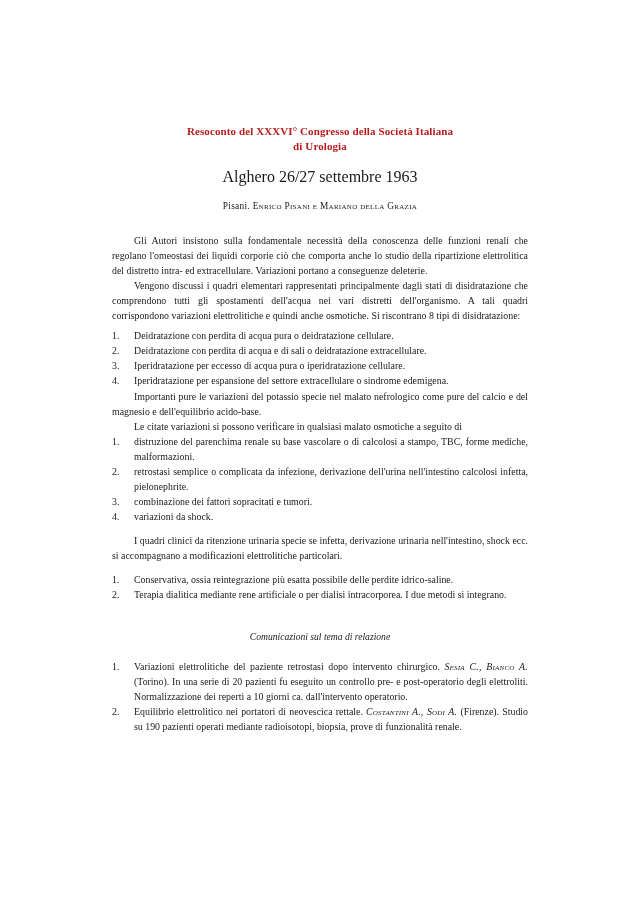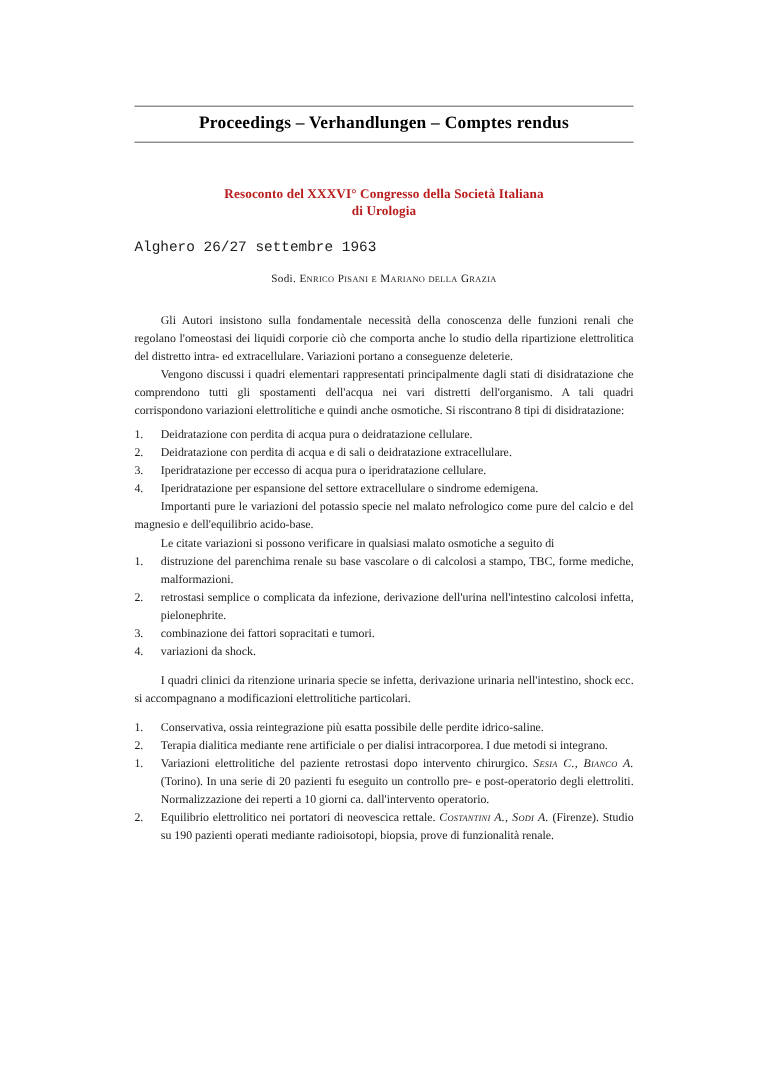--- a/index.html
+++ b/index.html
@@ -52,25 +52,24 @@
   .doc-title {
     text-align: center;
     font-weight: bold;
     font-size: 11px;
     line-height: 1.32;
     margin: 36px 0 0 0;
     color: #b91c1c;
     letter-spacing: 0.1px;
   }
   .doc-date {
-    text-align: left;
-    font-size: 12px;
+    text-align: center;
+    font-size: 16px;
     margin: 15px 0 0 0;
     color: #1a1a1a;
-    font-family: Liberation Mono, monospace;
   }
   .paper-title {
     text-align: center;
     font-weight: bold;
     font-size: 10.6px;
     margin: 22px 0 0 0;
     color: #000;
   }
   .authors {
     text-align: center;
@@ -129,34 +128,29 @@
 
   .spacer-sm { height: 9px; }
   .spacer-xs { height: 5px; }
 </style>
 </head>
 <body>
 
 <div class="page">
   <div class="content">
 
-    <div class="runhead">
-      <div class="rule thin"></div>
-      <div class="runhead-title">Proceedings – Verhandlungen – Comptes rendus</div>
-      <div class="rule thin"></div>
-    </div>
 
     <div>
       <div class="doc-title">
         <span>Resoconto del XXXVI° Congresso della Società Italiana</span><br>
         <span>di Urologia</span>
       </div>
       <div class="doc-date">Alghero 26/27 settembre 1963</div>
       <div class="authors">
-        <span class="nosc">Sodi.</span>
+        <span class="nosc">Pisani.</span>
         <span>Enrico Pisani e Mariano della Grazia</span>
       </div>
     </div>
 
     <div class="body-block">
 
       <p class="para">Gli Autori insistono sulla fondamentale necessità della conoscenza delle funzioni renali che regolano l'omeostasi dei liquidi corporie ciò che comporta anche lo studio della ripartizione elettrolitica del distretto intra- ed extracellulare. Variazioni portano a conseguenze deleterie.</p>
       <p class="para">Vengono discussi i quadri elementari rappresentati principalmente dagli stati di disidratazione che comprendono tutti gli spostamenti dell'acqua nei vari distretti dell'organismo. A tali quadri corrispondono variazioni elettrolitiche e quindi anche osmotiche. Si riscontrano 8 tipi di disidratazione:</p>
 
       <div class="spacer-xs"></div>
@@ -179,20 +173,21 @@
 
       <div class="spacer-sm"></div>
       <p class="para">I quadri clinici da ritenzione urinaria specie se infetta, derivazione urinaria nell'intestino, shock ecc. si accompagnano a modificazioni elettrolitiche particolari.</p>
 
       <div class="spacer-sm"></div>
       <ol class="numlist">
         <li>Conservativa, ossia reintegrazione più esatta possibile delle perdite idrico-saline.</li>
         <li>Terapia dialitica mediante rene artificiale o per dialisi intracorporea. I due metodi si integrano.</li>
       </ol>
 
+      <div class="section-head">Comunicazioni sul tema di relazione</div>
 
       <ol class="numlist">
         <li><span>Variazioni elettrolitiche del paziente retrostasi dopo intervento chirurgico. </span><span class="sc">Sesia C., Bianco A.</span><span> (Torino). In una serie di 20 pazienti fu eseguito un controllo pre- e post-operatorio degli elettroliti. Normalizzazione dei reperti a 10 giorni ca. dall'intervento operatorio.</span></li>
         <li><span>Equilibrio elettrolitico nei portatori di neovescica rettale. </span><span class="sc">Costantini A., Sodi A.</span><span> (Firenze). Studio su 190 pazienti operati mediante radioisotopi, biopsia, prove di funzionalità renale.</span></li>
       </ol>
 
     </div>
   </div>
 </div>
 

